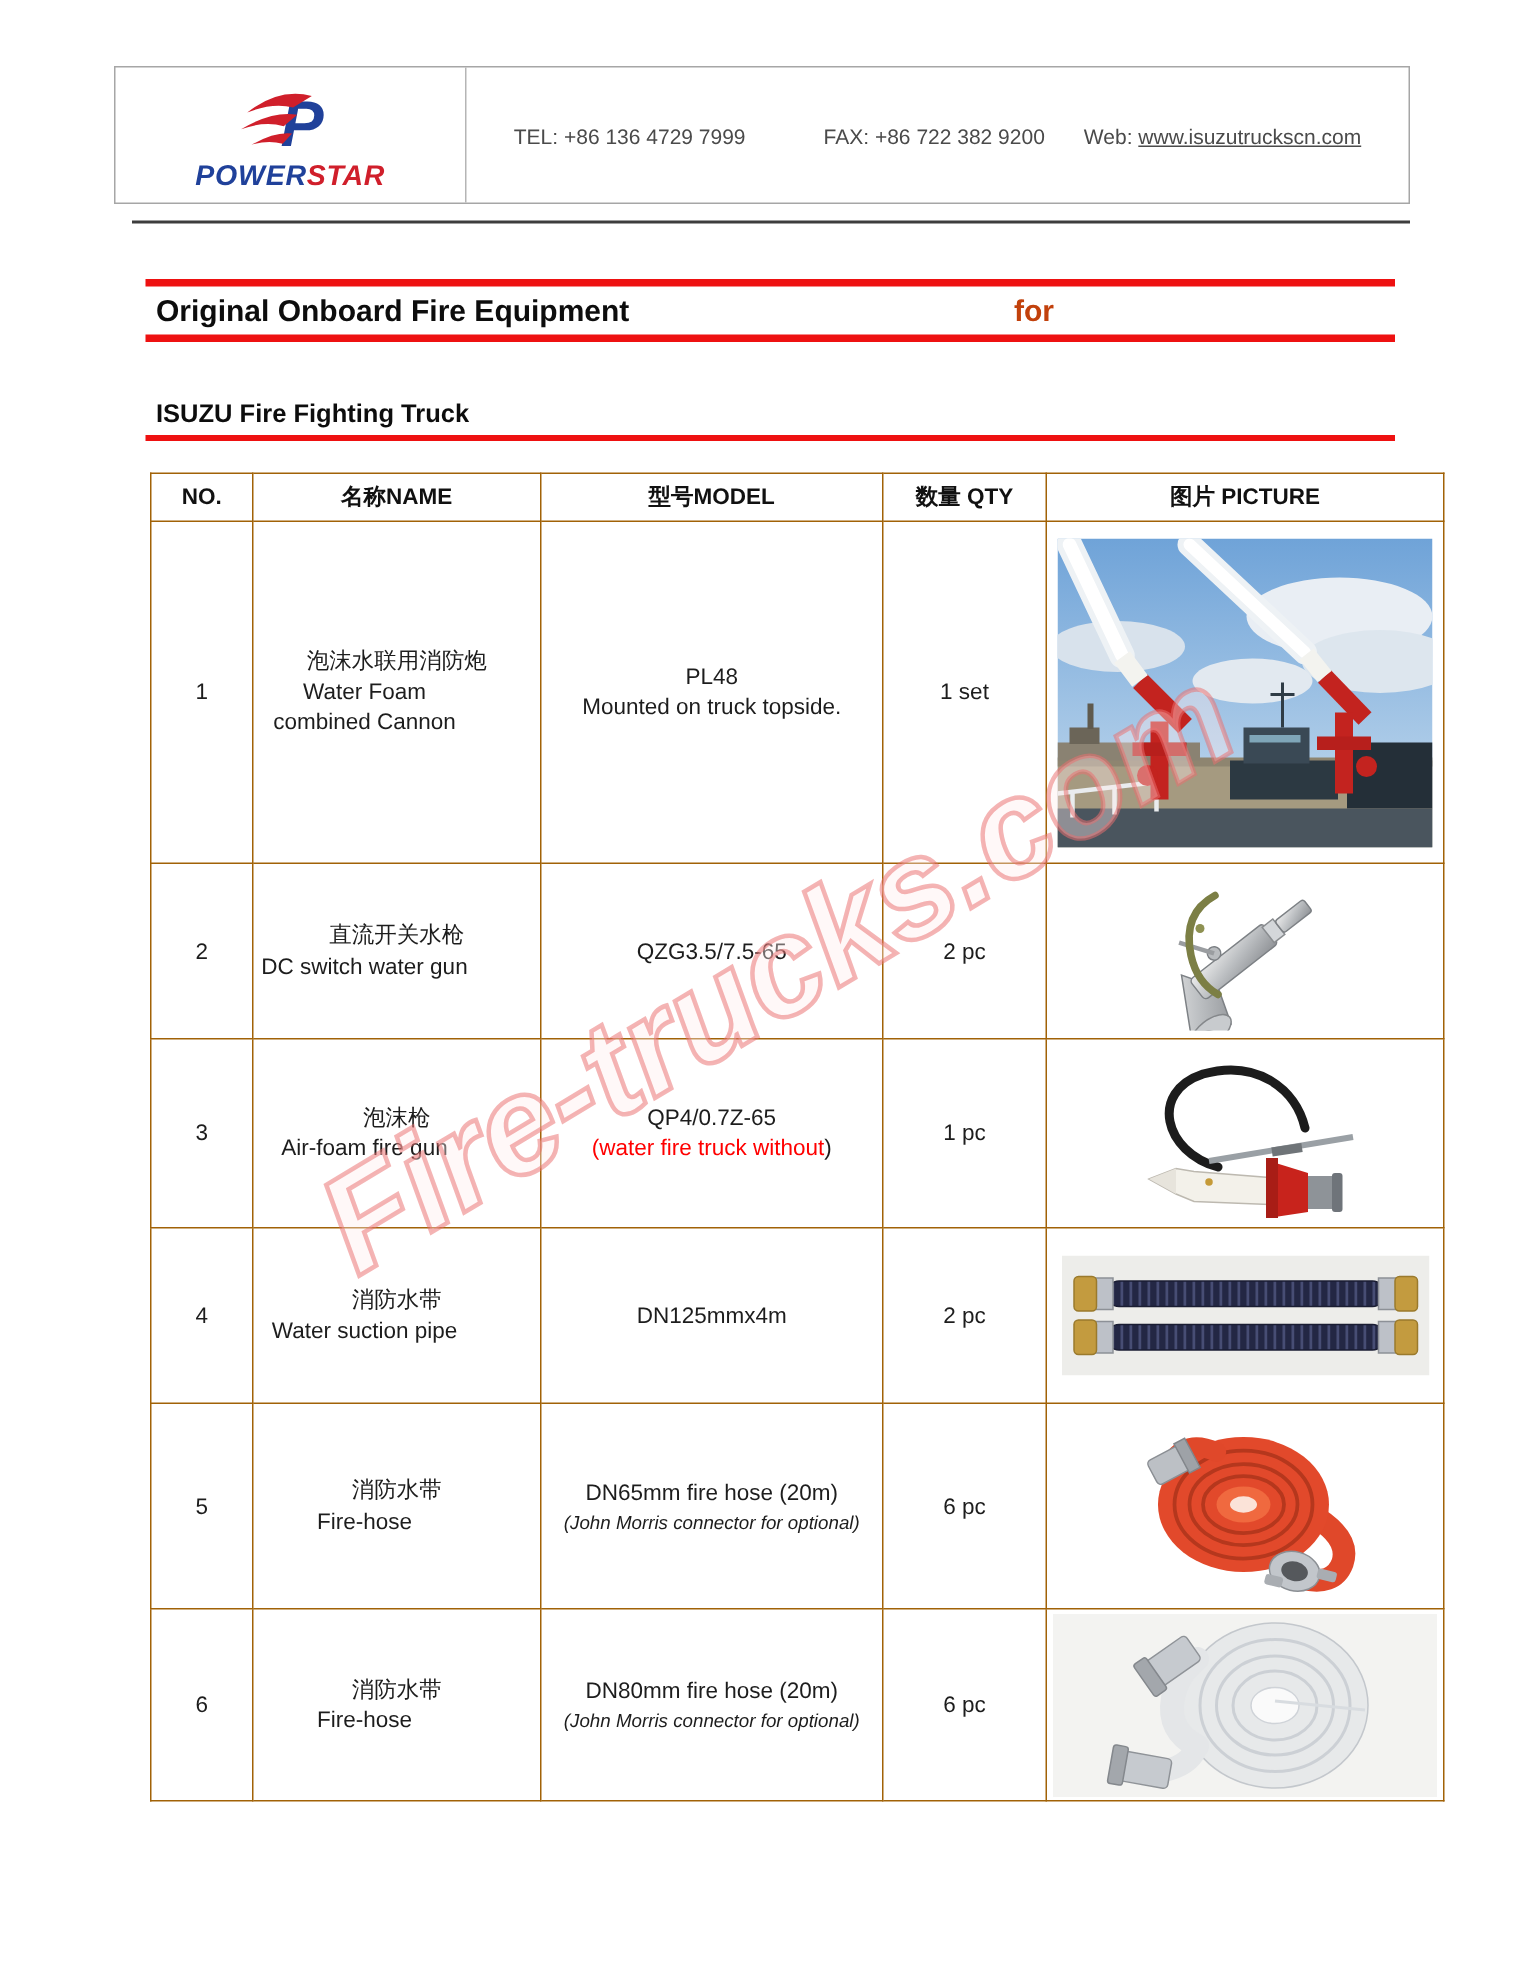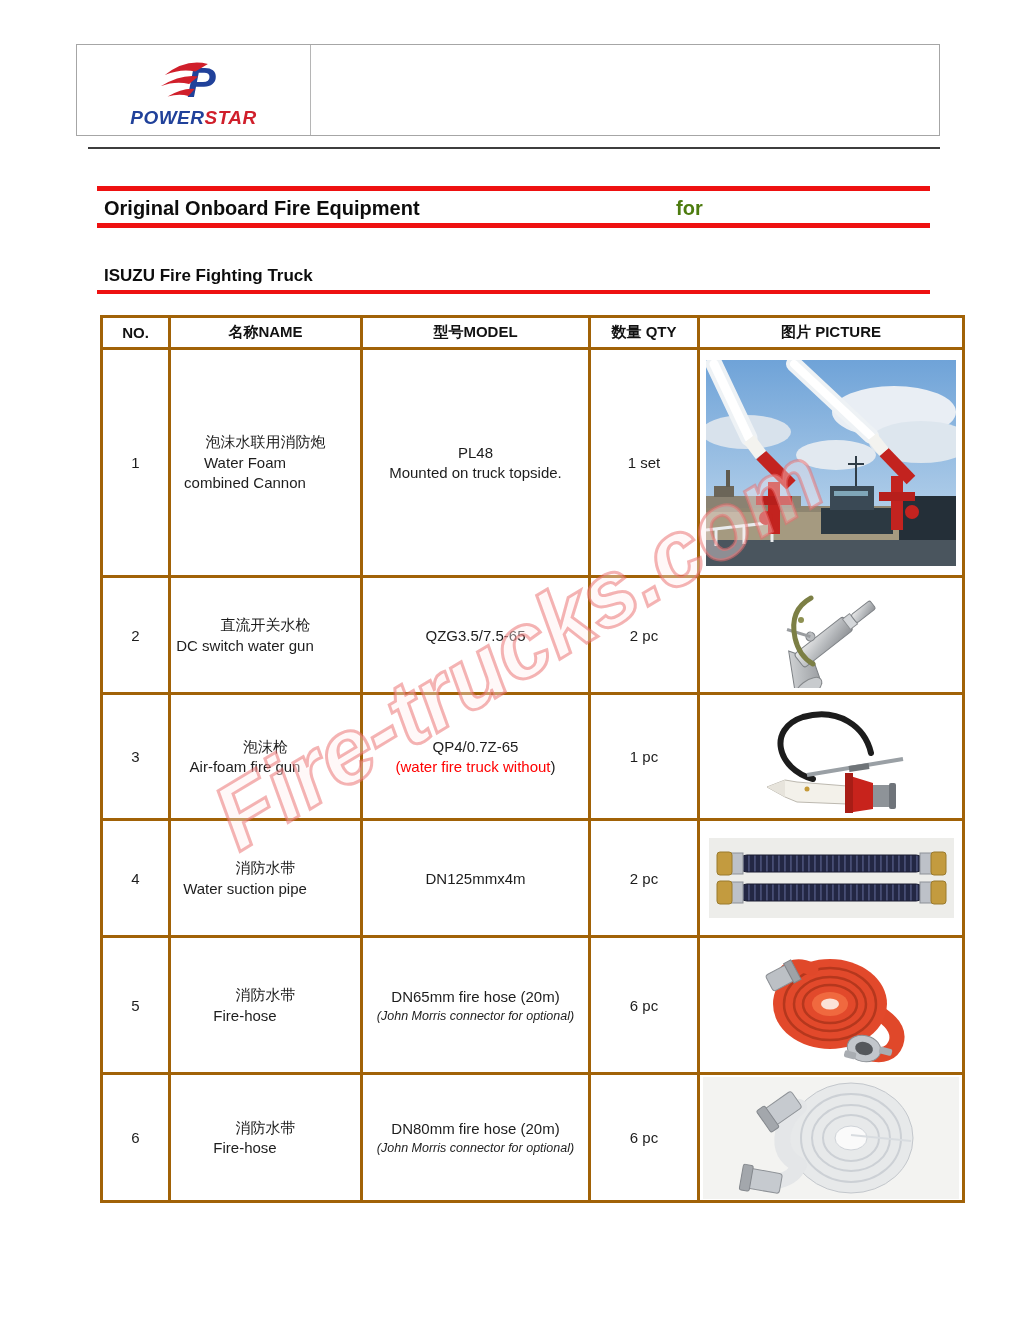--- a/index.html
+++ b/index.html
@@ -25,27 +25,27 @@
   .weblink { text-decoration:underline; color:#4a4a4a; cursor:pointer; }
 
   .gray-rule { position:absolute; left:88px; top:147px; width:852px; height:2px; background:#3d3d3d; }
 
   
   .red-bar { position:absolute; left:97px; width:833px; height:5px; background:#ee1111; }
   .bar-1 { top:186px; }
   .bar-2 { top:223px; }
   .bar-3 { top:290px; height:4px; }
   .main-title { position:absolute; left:104px; top:197px; font-size:20px; font-weight:bold; color:#0d0d0d; }
-  .for-word   { position:absolute; left:676px; top:197px; font-size:20px; font-weight:bold; color:#4d7c0f; }
+  .for-word   { position:absolute; left:676px; top:197px; font-size:20px; font-weight:bold; color:#c2410c; }
   .subtitle   { position:absolute; left:104px; top:266px; font-size:17px; font-weight:bold; color:#0d0d0d; }
 
   
   table.spec { position:absolute; left:100px; top:315px; width:862px;
     border-collapse:collapse; table-layout:fixed; }
-  table.spec th, table.spec td { border:3px solid #a16207; vertical-align:middle;
+  table.spec th, table.spec td { border:1px solid #a16207; vertical-align:middle;
     text-align:center; color:#1d1d1d; font-size:15px; padding:0; background:transparent; }
   table.spec th { height:32px; font-weight:bold; color:#111; }
   tr.r1 td { height:228px; }
   tr.r2 td { height:117px; }
   tr.r3 td { height:126px; }
   tr.r4 td { height:117px; }
   tr.r5 td { height:137px; }
   tr.r6 td { height:128px; }
   td.name-cell { text-align:left; padding-left:12px; }
   .name-cn { line-height:1.45; }
@@ -73,20 +73,23 @@
     <div class="logo-cell">
       <svg class="logo-svg" viewBox="0 0 120 72">
         <text x="50" y="58" font-size="62" font-weight="bold" font-style="italic" font-family="Liberation Sans, sans-serif" fill="#20419a">P</text>
         <path d="M18,26 Q48,2 80,10 L62,21 Q42,16 18,26 Z" fill="#d01f2b"></path>
         <path d="M12,42 Q42,24 66,28 L53,39 Q34,34 12,42 Z" fill="#d01f2b"></path>
         <path d="M22,57 Q44,44 61,46 L52,56 Q38,52 22,57 Z" fill="#d01f2b"></path>
       </svg>
       <div class="brand-text"><span class="brand-power">POWER</span><span class="brand-star">STAR</span></div>
     </div>
     <div class="company-cell">
+      <div class="company-contact">
+        <span class="tel">TEL: +86 136 4729 7999</span><span class="fax">FAX: +86 722 382 9200</span><span>Web: </span><span class="weblink">www.isuzutruckscn.com</span>
+      </div>
     </div>
   </div>
 
   <div class="gray-rule"></div>
 
   <div class="red-bar bar-1"></div>
   <div class="main-title">Original Onboard Fire Equipment</div>
   <div class="for-word">for</div>
   <div class="red-bar bar-2"></div>
 

